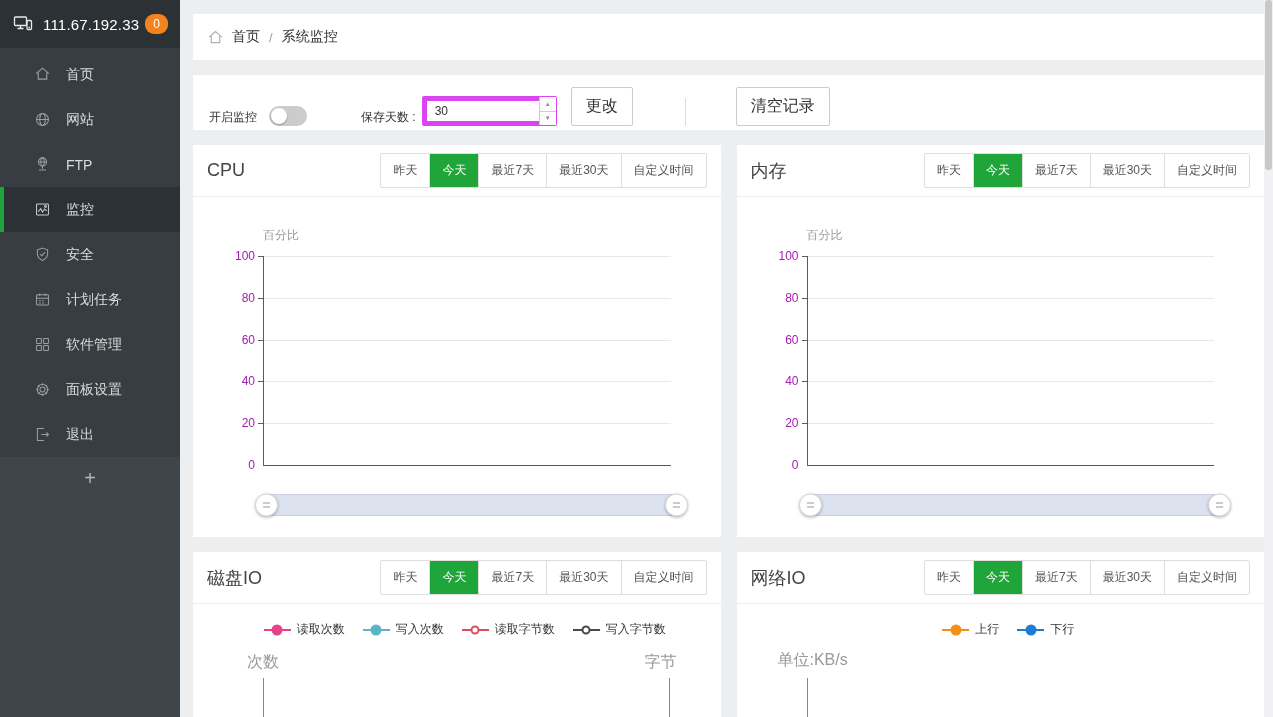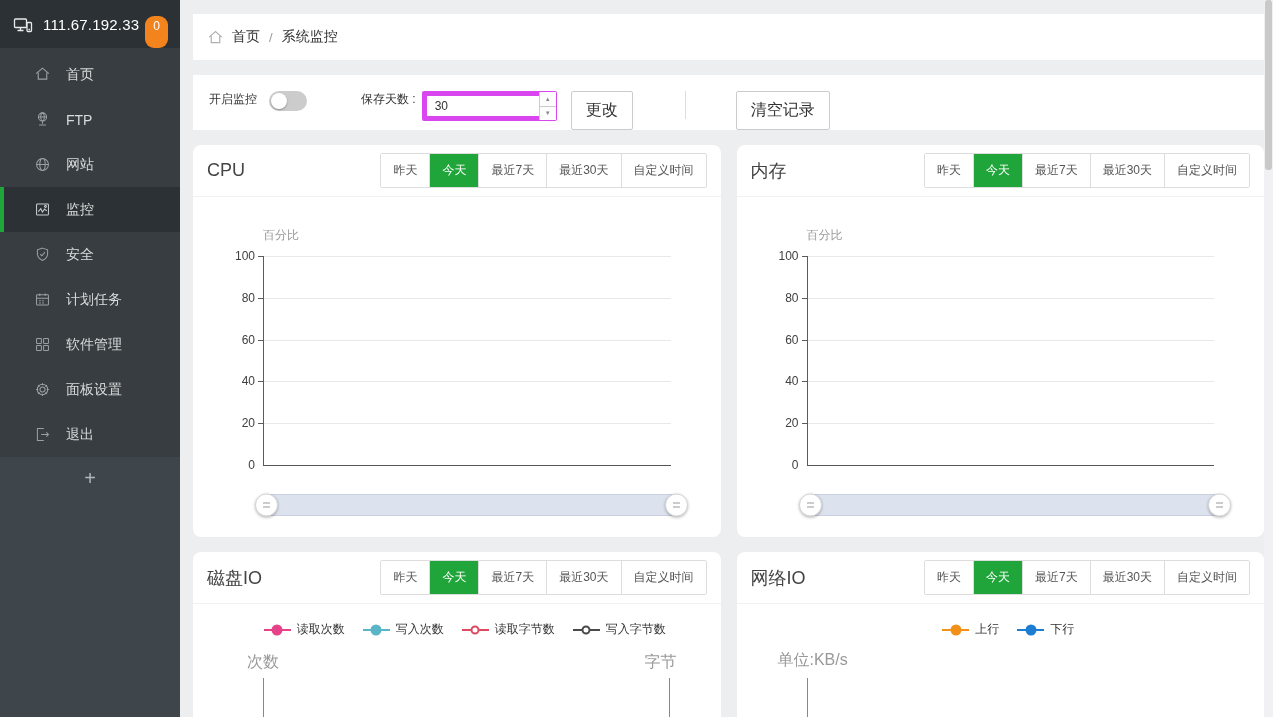--- a/index.html
+++ b/index.html
@@ -1,71 +1,71 @@
 <!DOCTYPE html>
 <html><head>
 <meta charset="utf-8">
 <style>
   * { margin:0; padding:0; box-sizing:border-box; }
   html,body { width:1273px; height:717px; overflow:hidden; }
   body { font-family:"Liberation Sans","DejaVu Sans",sans-serif; background:#edeef0; position:relative; }
 
   
   .sidebar { position:absolute; left:0; top:0; width:180px; height:717px; background:#373d41; display:flex; flex-direction:column; }
-  .sb-header { height:48px; background:#2b3134; display:flex; padding:16px 12px 0 12px; color:#fff; flex:none; }
+  .sb-header { height:48px; background:#2b3134; display:flex; align-items:center; padding:0 12px 0 12px; color:#fff; flex:none; }
   .sb-header .ip { font-size:15px; margin-left:9px; letter-spacing:.2px; }
   .badge { margin-left:auto; background:#f3831d; color:#fff; font-size:12px; line-height:1; padding:4px 8px; border-radius:9px; cursor:pointer; }
   .nav { padding-top:4px; flex:none; }
   .nav-item { height:45px; display:flex; align-items:center; padding-left:30px; border-left:4px solid transparent; color:#d9dbdc; font-size:14px; cursor:pointer; }
   .nav-item .ni-icon { width:17px; height:17px; margin-right:15px; display:inline-flex; }
   .nav-item.active { background:#2b3134; border-left-color:#20a53a; }
   .nav-plus { flex:1; background:#3e464b; text-align:center; padding-top:10px; color:#b2b6b8; font-size:20px; }
   .nav-plus span { cursor:pointer; padding:0 10px; }
 
   
   .main { position:absolute; left:180px; top:0; right:0; bottom:0; background:#edeef0; padding:14px 9px 0 13px; overflow:hidden; }
   .card { background:#fff; }
   .crumb-card { height:46px; display:flex; align-items:center; padding:0 14px; margin-bottom:15px; }
   .crumb-card .sep { color:#9a9a9a; margin:0 9px; font-size:13px; }
   .crumb-card .crumb { font-size:14px; color:#333; }
   .crumb-card .crumb.link { cursor:pointer; }
   .crumb-home { margin-right:8px; display:inline-flex; }
 
-  .tool-card { height:55px; display:flex; align-items:flex-start; padding:16px 16px; margin-bottom:15px; }
+  .tool-card { height:55px; display:flex; align-items:flex-end; padding:4px 16px; margin-bottom:15px; }
   .lbl { font-size:12px; color:#333; }
   .toggle { width:38px; height:20px; background:#ccc; border-radius:10px; position:relative; margin-left:12px; cursor:pointer; }
   .toggle .knob { position:absolute; left:2px; top:2px; width:16px; height:16px; background:#fff; border-radius:50%; box-shadow:0 1px 2px rgba(0,0,0,.3); }
   .days-lbl { margin-left:54px; }
   .num-wrap { position:relative; margin-left:6px; }
   .num-wrap input { width:135px; height:30px; border:5px solid #d946ef; border-radius:2px; padding:0 22px 0 8px; font-size:12px; color:#333; font-family:inherit; outline:none; }
   .spinner { position:absolute; right:1px; top:1px; bottom:1px; width:17px; border-left:1px solid #ccc; display:flex; flex-direction:column; }
   .spin-btn { flex:1; display:flex; align-items:center; justify-content:center; font-size:6px; color:#888; background:#fdfdfd; cursor:pointer; }
   .spin-btn.up { border-bottom:1px solid #ccc; }
   .btn { background:#fff; border:1px solid #ccc; border-radius:2px; padding:8px 14px; font-size:16px; color:#333; cursor:pointer; font-family:inherit; }
   .btn-change { margin-left:14px; }
   .vdiv { width:1px; height:28px; background:#ddd; margin-left:52px; }
   .btn-clear { margin-left:50px; }
 
   
   .panels { display:grid; grid-template-columns:1fr 1fr; gap:15px 16px; grid-auto-rows:392px; }
-  .panel { background:#fff; position:relative;border-radius:8px; }
+  .panel { background:#fff; position:relative; }
   .panel-head { height:52px; display:flex; align-items:center; justify-content:space-between; padding:0 14px; border-bottom:1px solid #f0f0f0; }
   .panel-title { font-size:18px; color:#444; }
   .btn-group { display:flex; border:1px solid #ddd; border-radius:2px; overflow:hidden; }
   .tbtn { padding:8px 12px; font-size:12px; color:#555; background:#fff; border:none; border-left:1px solid #ddd; cursor:pointer; font-family:inherit; white-space:nowrap; }
   .tbtn:first-child { border-left:none; }
   .tbtn.active { background:#20a53a; color:#fff; }
   .panel-body { position:relative; height:339px;margin-left:16px; }
 
   
   .axis-name { position:absolute; left:54px; top:30px; font-size:12px; color:#999; }
   .plot { position:absolute; left:54px; right:50px; top:59px; height:210px; border-left:1px solid #5b5b5b; border-bottom:1px solid #555; }
   .gl { position:absolute; left:0; right:0; height:1px; background:#e8e8e8; }
   .tm { position:absolute; left:-6px; width:5px; height:1px; background:#5b5b5b; }
-  .tick { position:absolute; right:calc(100% + 9px); transform:translateY(-50%); font-size:12px; color:#404040; white-space:nowrap; }
+  .tick { position:absolute; right:calc(100% + 9px); transform:translateY(-50%); font-size:12px; color:#a21caf; white-space:nowrap; }
   .datazoom { position:absolute; left:57px; right:44px; top:297px; height:22px; background:#dde3ee; border:1px solid #c9d1e0; }
   .dz-handle { position:absolute; top:50%; transform:translateY(-50%); width:23px; height:23px; border-radius:50%; background:#fff; border:1px solid #d4d4d4; box-shadow:0 1px 3px rgba(0,0,0,.28); cursor:ew-resize; display:flex; align-items:center; justify-content:center; }
   .dz-handle.left { left:-12px; } .dz-handle.right { right:-12px; }
   .dz-grip { width:7px; height:5px; border-top:1px solid #9a9a9a; border-bottom:1px solid #9a9a9a; }
 
   
   .legend { position:absolute; left:0; right:0; top:17px; display:flex; justify-content:center; gap:18px; }
   .lg-item { display:flex; align-items:center; cursor:pointer; }
   .lg-line { width:27px; height:2px; position:relative; }
   .lg-dot { position:absolute; left:50%; top:50%; transform:translate(-50%,-50%); width:11px; height:11px; border-radius:50%; background:#fff; }
@@ -98,36 +98,36 @@
       <span class="ni-icon">
           <svg width="17" height="17" viewBox="0 0 20 20" fill="none" stroke="#9aa1a6" stroke-width="1.3">
             <path d="M2.5 9 L10 2.5 L17.5 9 M5 7.8 V15.5 H15 V7.8"></path>
           </svg>
         </span>
       <span>首页</span>
     </div>
     <div class="nav-item">
       <span class="ni-icon">
           <svg width="17" height="17" viewBox="0 0 20 20" fill="none" stroke="#9aa1a6" stroke-width="1.2">
+            <circle cx="10" cy="10" r="7"></circle>
+            <ellipse cx="10" cy="10" rx="3.2" ry="7"></ellipse>
+            <path d="M3 10h14"></path>
+          </svg>
+        </span>
+      <span>网站</span>
+    </div>
+    <div class="nav-item">
+      <span class="ni-icon">
+          <svg width="17" height="17" viewBox="0 0 20 20" fill="none" stroke="#9aa1a6" stroke-width="1.2">
             <circle cx="10" cy="7" r="4.8"></circle>
             <ellipse cx="10" cy="7" rx="2" ry="4.8"></ellipse>
             <path d="M5.2 7h9.6 M10 12v3 M6 16.5h8"></path>
           </svg>
         </span>
       <span>FTP</span>
-    </div>
-    <div class="nav-item">
-      <span class="ni-icon">
-          <svg width="17" height="17" viewBox="0 0 20 20" fill="none" stroke="#9aa1a6" stroke-width="1.2">
-            <circle cx="10" cy="10" r="7"></circle>
-            <ellipse cx="10" cy="10" rx="3.2" ry="7"></ellipse>
-            <path d="M3 10h14"></path>
-          </svg>
-        </span>
-      <span>网站</span>
     </div>
     <div class="nav-item active">
       <span class="ni-icon">
           <svg width="17" height="17" viewBox="0 0 20 20" fill="none" stroke="#c9ced1" stroke-width="1.2">
             <rect x="3" y="3.5" width="14" height="13" rx="1"></rect>
             <path d="M5 12.5 L8 9 L10 13 L12.5 9.5 L15 11.5"></path>
             <circle cx="13.5" cy="6.5" r="1.1"></circle>
           </svg>
         </span>
       <span>监控</span>

